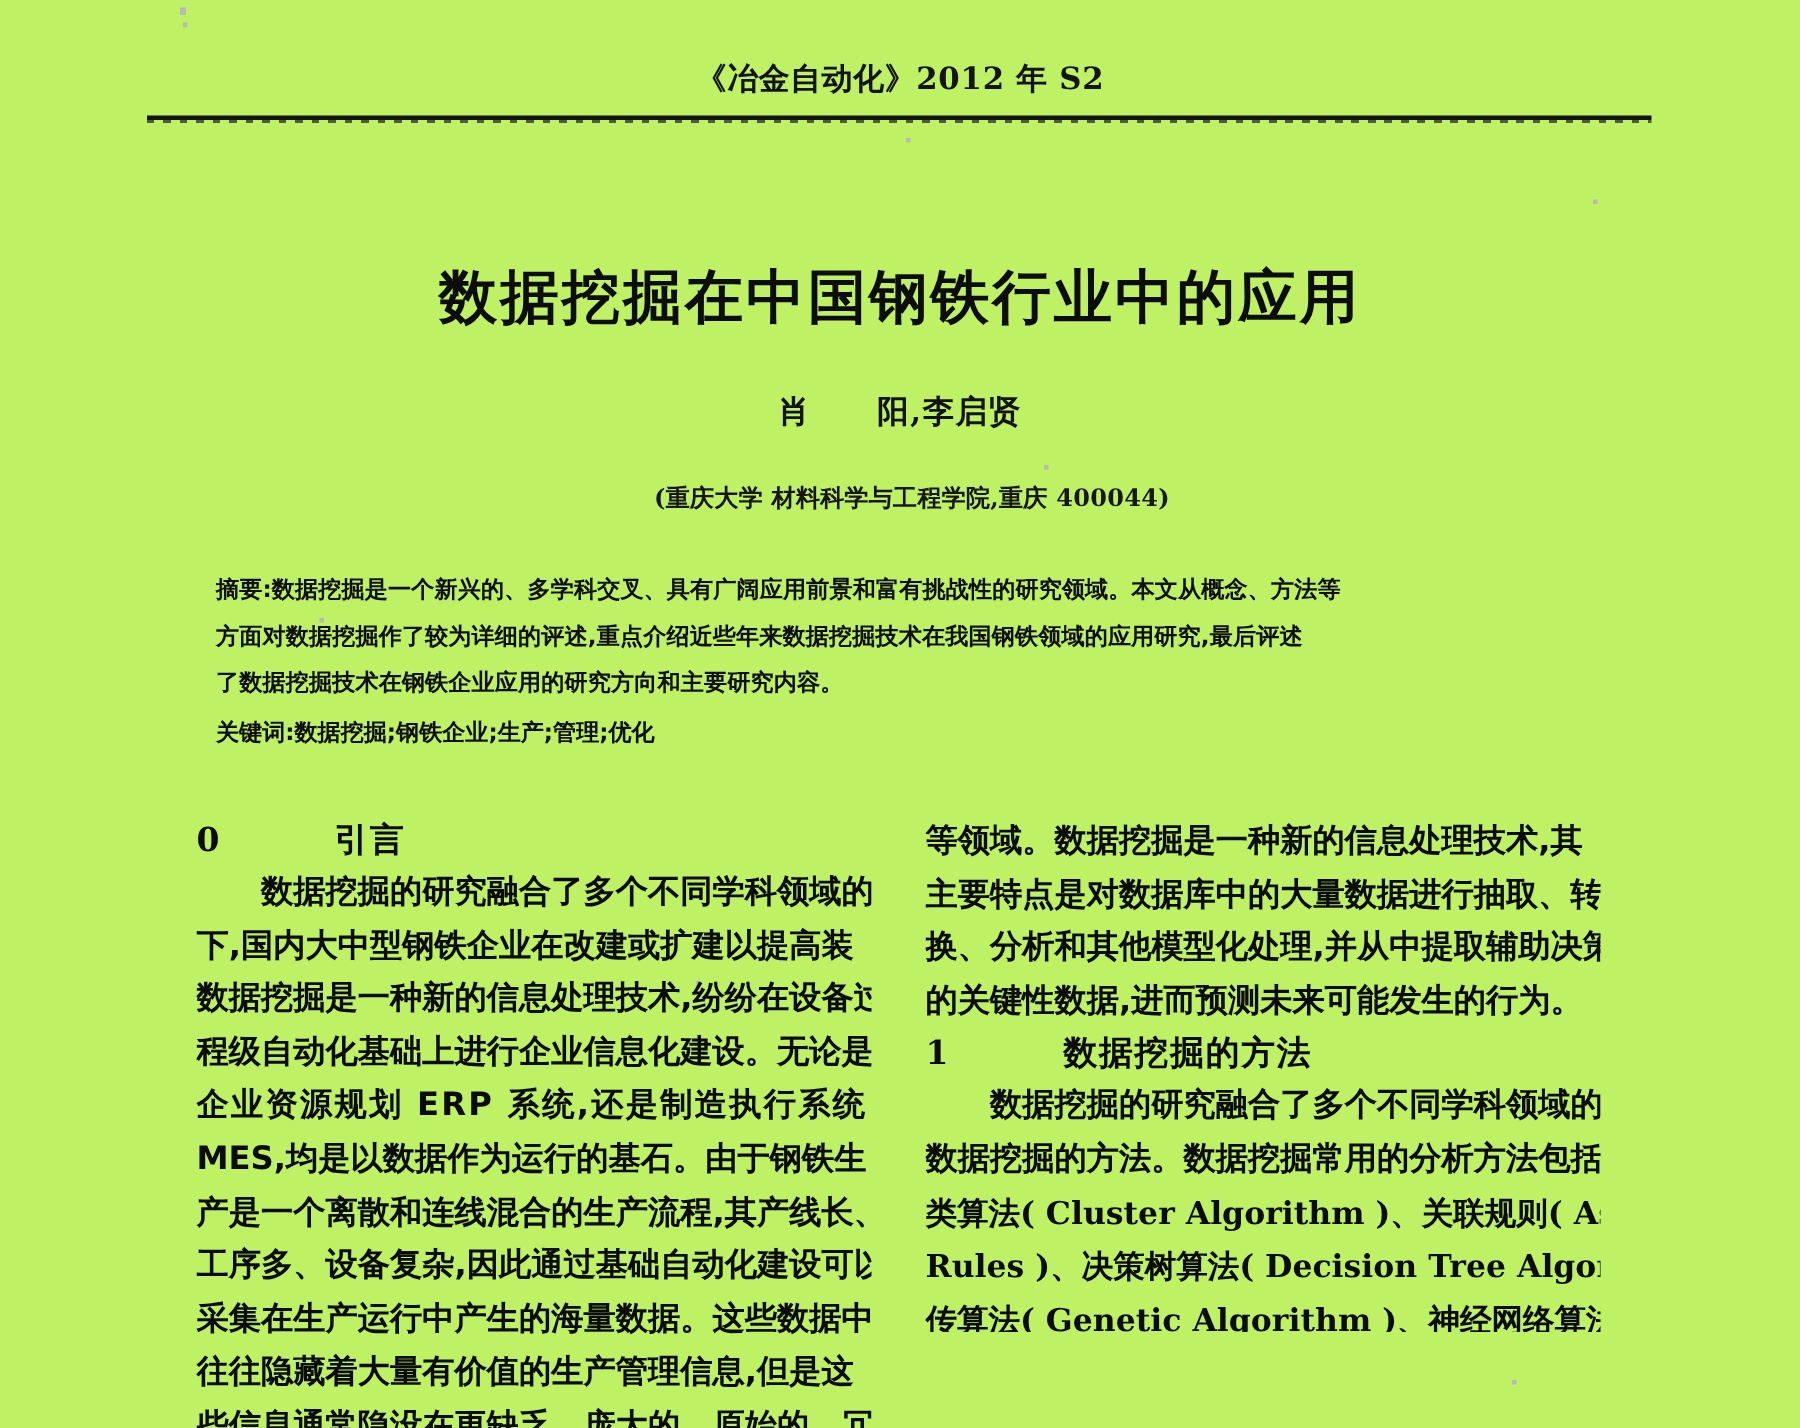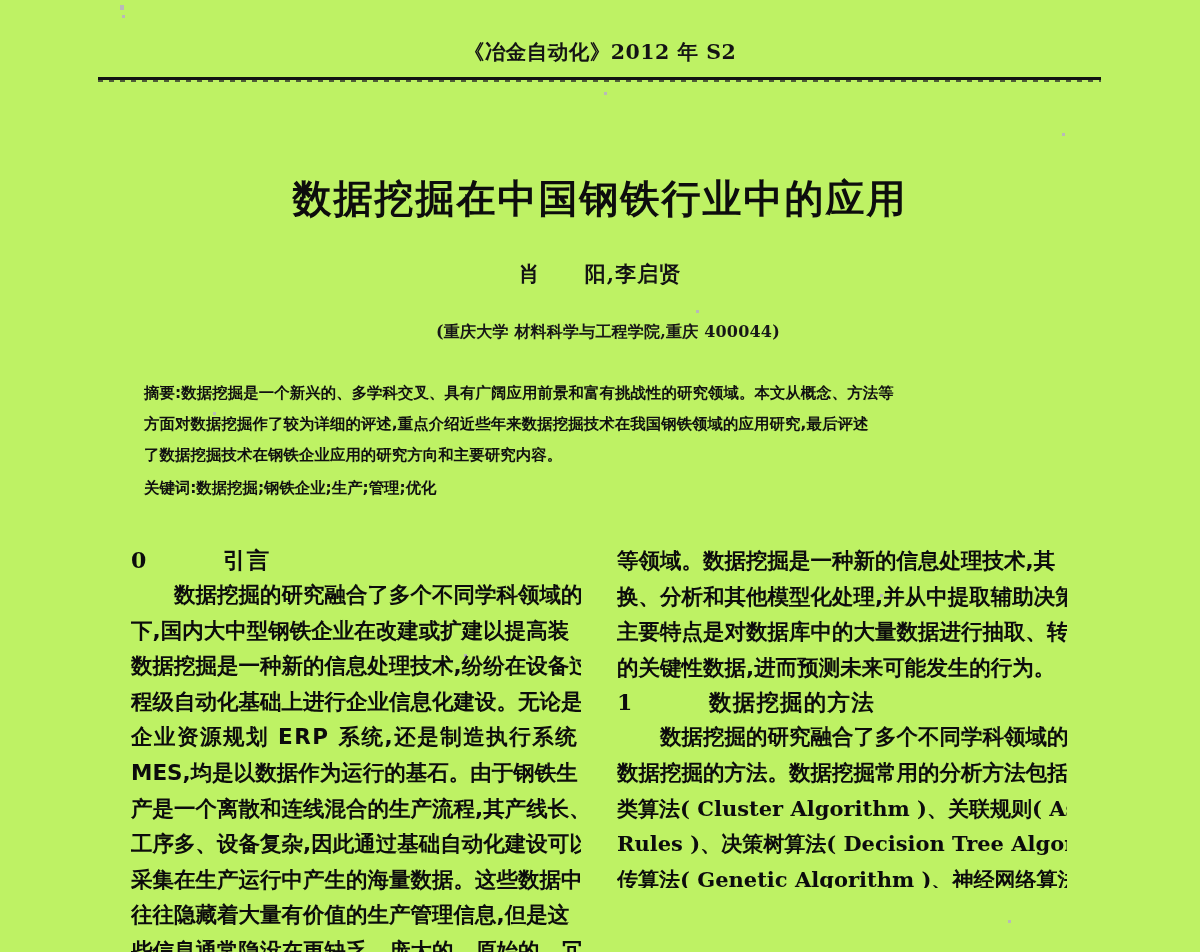--- a/index.html
+++ b/index.html
@@ -245,22 +245,22 @@
       <div class="para-line">MES,均是以数据作为运行的基石。由于钢铁生</div>
       <div class="para-line">产是一个离散和连线混合的生产流程,其产线长、</div>
       <div class="para-line">工序多、设备复杂,因此通过基础自动化建设可以</div>
       <div class="para-line">采集在生产运行中产生的海量数据。这些数据中</div>
       <div class="para-line">往往隐藏着大量有价值的生产管理信息,但是这</div>
       <div class="para-line clip-last">些信息通常隐没在更缺乏、庞大的、原始的、冗余的</div>
     </div>
 
     <div class="col" id="col-right">
       <div class="para-line">等领域。数据挖掘是一种新的信息处理技术,其</div>
+      <div class="para-line">主要特点是对数据库中的大量数据进行抽取、转</div>
       <div class="para-line">换、分析和其他模型化处理,并从中提取辅助决策</div>
-      <div class="para-line">主要特点是对数据库中的大量数据进行抽取、转</div>
       <div class="para-line">的关键性数据,进而预测未来可能发生的行为。</div>
       <div class="sec-head">
         <span class="sec-num">1</span>
         <span class="sec-title">数据挖掘的方法</span>
       </div>
       <div class="para-line first">数据挖掘的研究融合了多个不同学科领域的</div>
       <div class="para-line">数据挖掘的方法。数据挖掘常用的分析方法包括聚</div>
       <div class="para-line latin">类算法( Cluster Algorithm )、关联规则( Association</div>
       <div class="para-line latin">Rules )、决策树算法( Decision Tree Algorithm )、遗</div>
       <div class="para-line latin clip-last">传算法( Genetic Algorithm )、神经网络算法( Artifi-</div>

